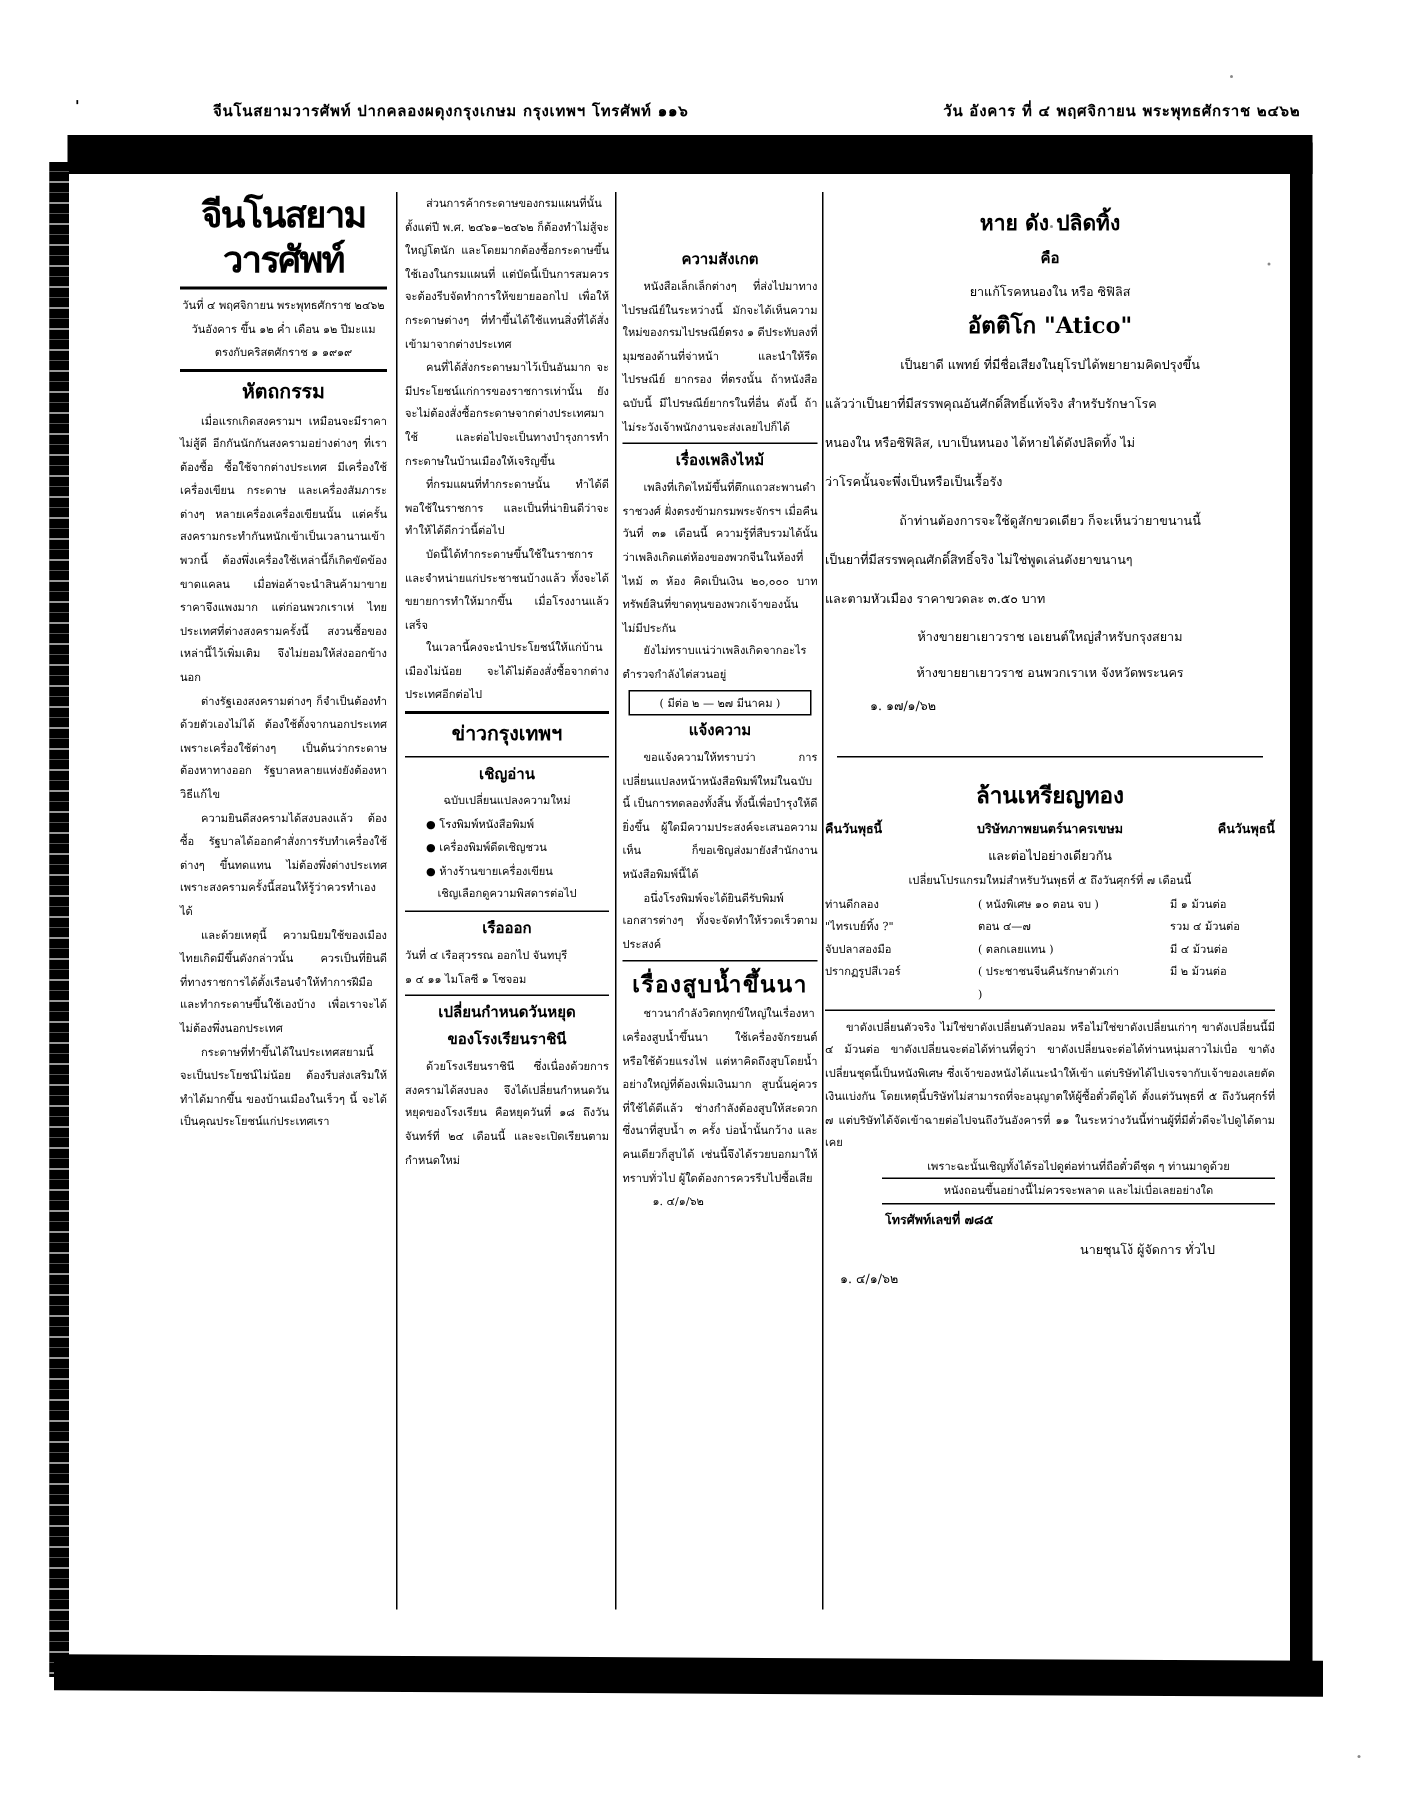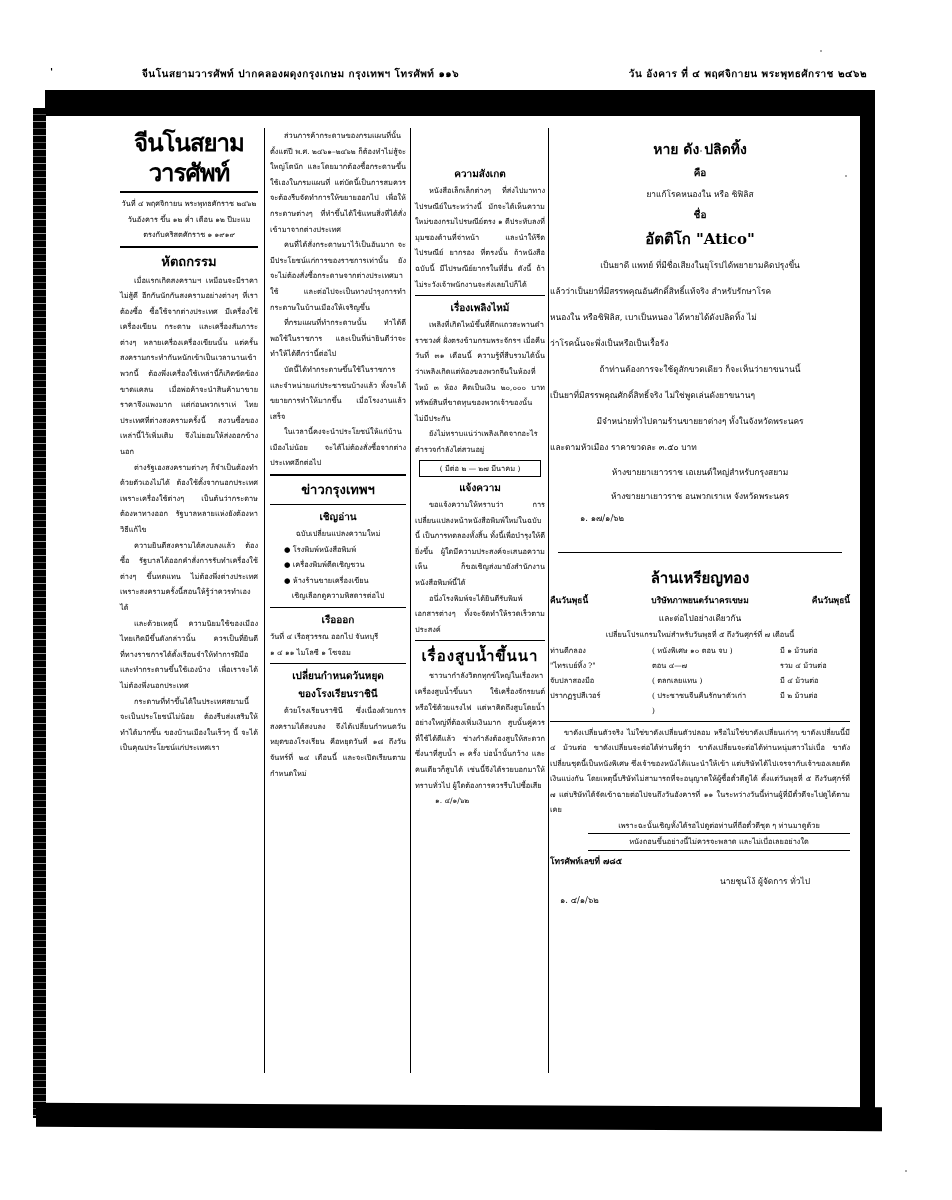--- a/index.html
+++ b/index.html
@@ -116,29 +116,27 @@
     <p>ชาวนากำลังวิตกทุกข์ใหญ่ในเรื่องหาเครื่องสูบน้ำขึ้นนา ใช้เครื่องจักรยนต์ หรือใช้ด้วยแรงไฟ แต่หาคิดถึงสูบโดยน้ำอย่างใหญ่ที่ต้องเพิ่มเงินมาก สูบนั้นคู่ควรที่ใช้ได้ดีแล้ว ช่างกำลังต้องสูบให้สะดวก ซึ่งนาที่สูบน้ำ ๓ ครั้ง บ่อน้ำนั้นกว้าง และคนเดียวก็สูบได้ เช่นนี้จึงได้รวยบอกมาให้ทราบทั่วไป ผู้ใดต้องการควรรีบไปซื้อเสีย</p>
     <div style="padding-left:20px;">๑. ๔/๑/๖๒</div>
   </div>
   <div class="rule-v" style="left:438px; height:945px;"></div>
 
   <div class="ad">
     <div style="height:8px;"></div>
     <div class="title">หาย ดัง ปลิดทิ้ง</div>
     <div class="word">คือ</div>
     <div class="line">ยาแก้โรคหนองใน หรือ ซิฟิลิส</div>
-    <div class="word">ชื่อ</div>
     <div class="product">อัตติโก "Atico"</div>
     <div class="line" style="line-height:26px;">เป็นยาดี แพทย์ ที่มีชื่อเสียงในยุโรปได้พยายามคิดปรุงขึ้น</div>
     <div class="rline" style="line-height:26px;">แล้วว่าเป็นยาที่มีสรรพคุณอันศักดิ์สิทธิ์แท้จริง สำหรับรักษาโรค</div>
     <div class="rline" style="line-height:26px;">หนองใน หรือซิฟิลิส, เบาเป็นหนอง ได้หายได้ดังปลิดทิ้ง ไม่</div>
     <div class="rline" style="line-height:26px;">ว่าโรคนั้นจะพึ่งเป็นหรือเป็นเรื้อรัง</div>
     <div class="line" style="line-height:26px; ">ถ้าท่านต้องการจะใช้ดูสักขวดเดียว ก็จะเห็นว่ายาขนานนี้</div>
     <div class="rline" style="line-height:26px;">เป็นยาที่มีสรรพคุณศักดิ์สิทธิ์จริง ไม่ใช่พูดเล่นดังยาขนานๆ</div>
-    <div class="line" style="line-height:26px;">มีจำหน่ายทั่วไปตามร้านขายยาต่างๆ ทั้งในจังหวัดพระนคร</div>
     <div class="rline" style="line-height:26px;">และตามหัวเมือง ราคาขวดละ ๓.๕๐ บาท</div>
     <div class="line" style="line-height:24px;">ห้างขายยาเยาวราช เอเยนต์ใหญ่สำหรับกรุงสยาม</div>
     <div class="line" style="line-height:24px;">ห้างขายยาเยาวราช อนพวกเราเห จังหวัดพระนคร</div>
     <div style="padding-left:30px; line-height:20px;">๑. ๑๗/๑/๖๒</div>
     <div style="height:24px;"></div>
     <div class="hr-thin" style="margin:0 8px;"></div>
     <div style="height:12px;"></div>
 
     <div class="product">ล้านเหรียญทอง</div>
     <div style="display:flex; justify-content:space-between; font-weight:bold; line-height:18px;">
@@ -167,21 +165,21 @@
       <div class="table-row">
         <span style="width:70px;">ปรากฏรูปสีเวอร์</span>
         <span style="flex:1;">( ประชาชนจีนคืนรักษาตัวเก่า )</span>
         <span>มี ๒ ม้วนต่อ</span>
       </div>
     </div>
     <div class="hr-thin"></div>
     <div class="small" style="text-indent:14px; text-align:justify;">ขาดังเปลี่ยนตัวจริง ไม่ใช่ขาดังเปลี่ยนตัวปลอม หรือไม่ใช่ขาดังเปลี่ยนเก่าๆ ขาดังเปลี่ยนนี้มี ๔ ม้วนต่อ ขาดังเปลี่ยนจะต่อได้ท่านที่ดูว่า ขาดังเปลี่ยนจะต่อได้ท่านหนุ่มสาวไม่เบื่อ ขาดังเปลี่ยนชุดนี้เป็นหนังพิเศษ ซึ่งเจ้าของหนังได้แนะนำให้เข้า แต่บริษัทได้ไปเจรจากับเจ้าของเลยตัดเงินแบ่งกัน โดยเหตุนี้บริษัทไม่สามารถที่จะอนุญาตให้ผู้ซื้อตั๋วดีดูได้ ตั้งแต่วันพุธที่ ๕ ถึงวันศุกร์ที่ ๗ แต่บริษัทได้จัดเข้าฉายต่อไปจนถึงวันอังคารที่ ๑๑ ในระหว่างวันนี้ท่านผู้ที่มีตั๋วดีจะไปดูได้ตามเคย</div>
     <div class="line small underline">เพราะฉะนั้นเชิญทั้งได้รอไปดูต่อท่านที่ถือตั๋วดีชุด ๆ ท่านมาดูด้วย</div>
     <div class="line small underline">หนังถอนขึ้นอย่างนี้ไม่ควรจะพลาด และไม่เบื่อเลยอย่างใด</div>
-    <div style="font-weight:bold; line-height:20px;">โทรศัพท์เลขที่ ๗๘๕</div>
+    <div style="font-weight:bold; padding-left:40px; line-height:20px;">โทรศัพท์เลขที่ ๗๘๕</div>
     <div style="text-align:right; padding-right:40px; line-height:20px;">นายชุนโง้ ผู้จัดการ ทั่วไป</div>
     <div style="padding-left:10px; line-height:18px;">๑. ๔/๑/๖๒</div>
   </div>
 </div>
 
 <div class="speck" style="left:820px;top:50px;"></div>
 <div class="speck" style="left:700px;top:150px;"></div>
 <div class="speck" style="left:845px;top:175px;"></div>
 <div class="speck" style="left:905px;top:1170px;"></div>
 

